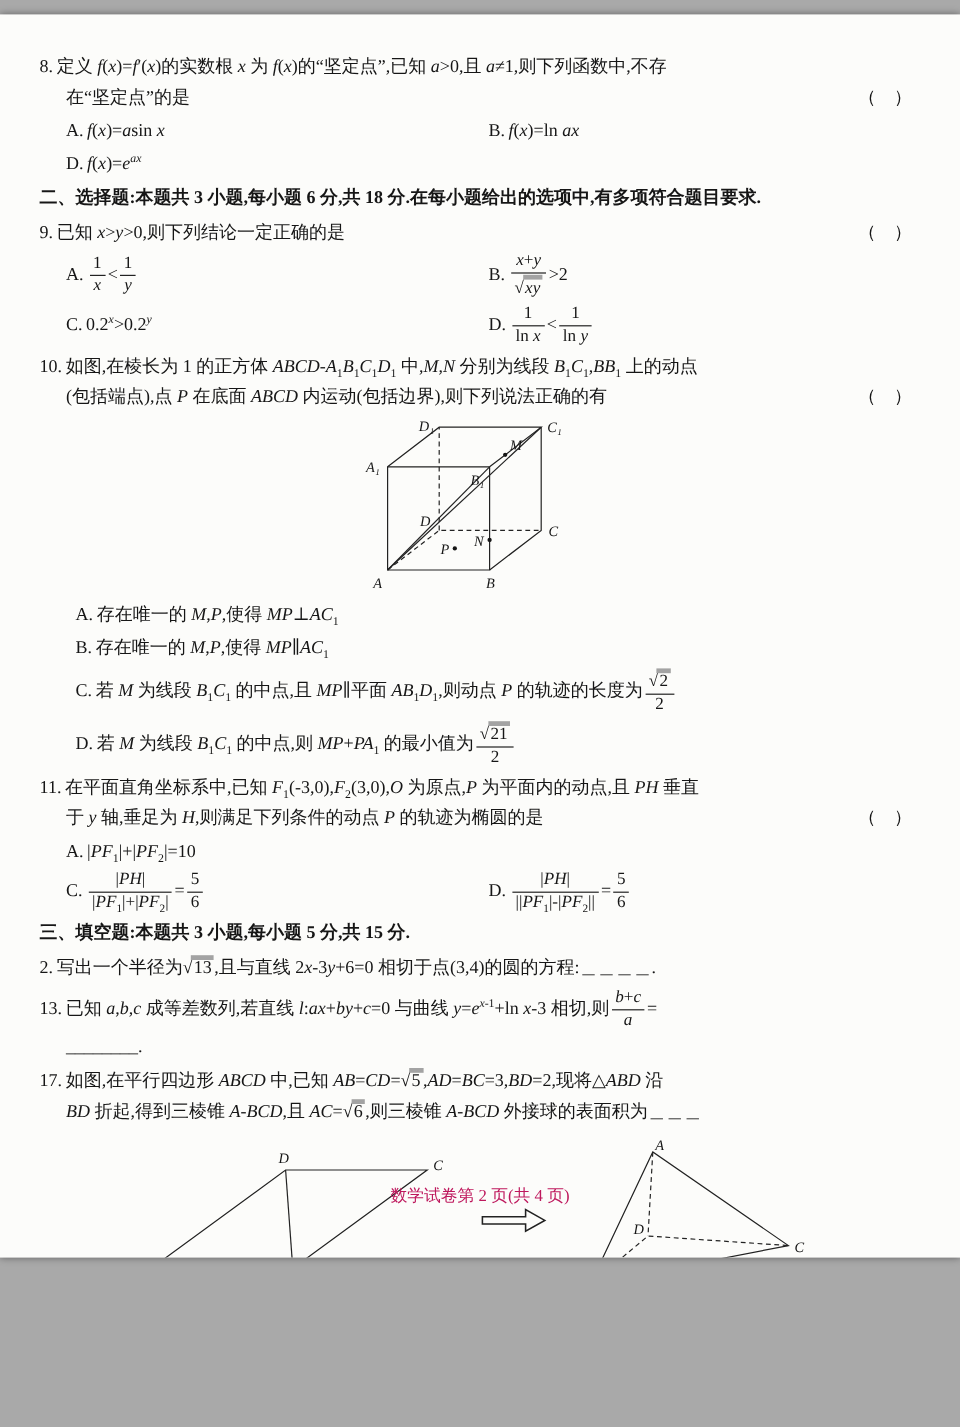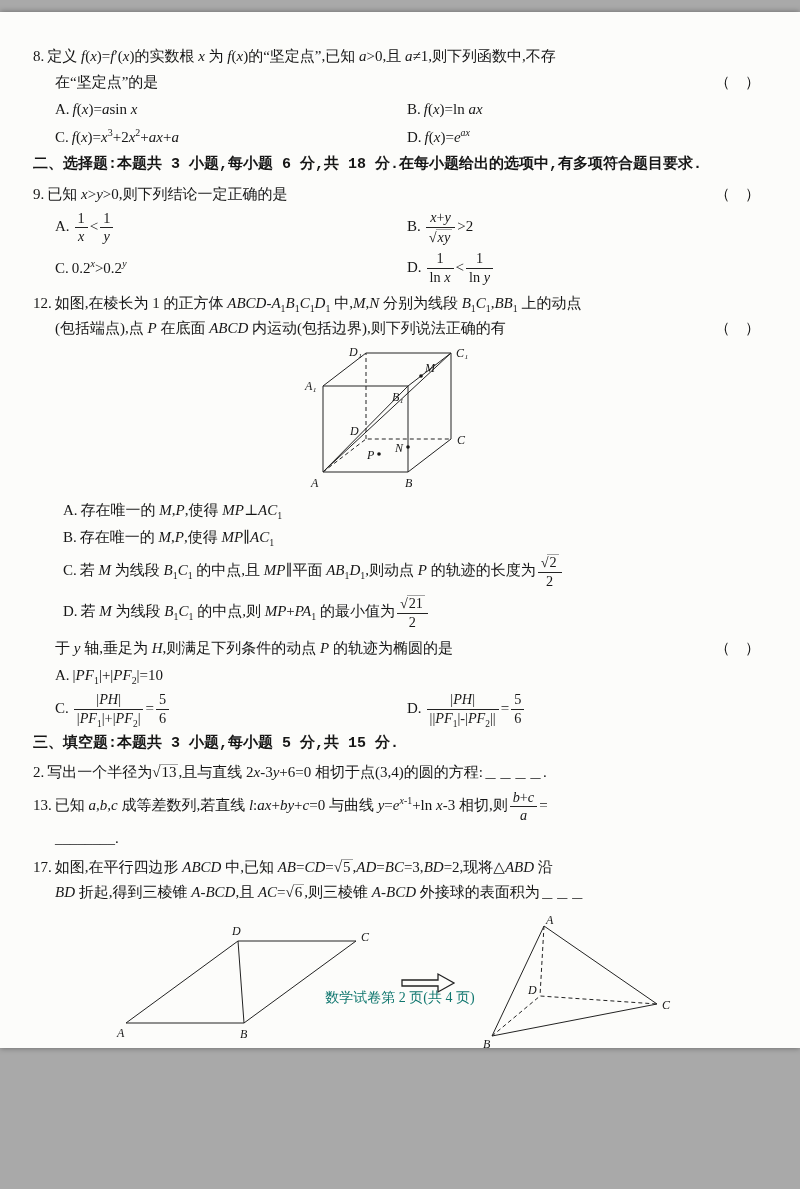--- a/index.html
+++ b/index.html
@@ -5,59 +5,58 @@
   html,body{margin:0;padding:0}
   body{background:#a9a9a9;font-family:"Liberation Serif","DejaVu Serif",serif;}
   .page{position:relative;width:800px;height:1036px;margin:12px auto;background:#fcfcfa;
         padding:30px 40px 0 33px;box-sizing:border-box;color:#161616;font-size:15px;
         line-height:1.5;overflow:hidden;box-shadow:0 0 6px rgba(0,0,0,.4)}
   .q{margin-bottom:6px}
   .ln{margin:3px 0}
   .cont{margin-left:22px}
   .justify{display:flex;justify-content:space-between;align-items:flex-start}
   .qnum{margin-right:3px}
-  .sec{font-family:Liberation Mono, monospace;font-weight:700}
+  .sec{font-family:Liberation Serif, serif;font-weight:700}
   .optrow{display:flex;margin-left:22px;margin-top:5px;align-items:center}
   .optrow .opt{width:352px}
   .optrow .opt+.opt{flex:1;width:auto}
   .optline{margin-left:30px;margin-top:5px}
   .olabel{margin-right:3px}
   .m i{font-style:italic}
   .m sup,.m sub{font-size:66%;line-height:0}
   .rm{font-style:normal}
   .frac{display:inline-block;vertical-align:middle;text-align:center;line-height:1.12;
         font-size:.95em;margin:0 2px}
   .frac .fn{display:block;border-bottom:1px solid #222;padding:0 3px 1px}
   .frac .fd{display:block;padding:1px 3px 0}
   .sqrt{display:inline-block;white-space:nowrap;line-height:1.05}
   .sqrt .rad{display:inline-block}
-  .sqrt .bod{display:inline-block;border-top:1px solid #a3a3a3;padding:0 2px;margin-left:-1px}
+  .sqrt .bod{display:inline-block;border-top:4px solid #a3a3a3;padding:0 2px;margin-left:-1px}
   .bracket{margin-left:8px;white-space:nowrap}
   .figwrap{display:flex;justify-content:center;margin:4px 0 2px}
   .figrow{display:flex;justify-content:center;align-items:center;gap:22px;margin:10px 0 0}
   svg text{font-family:"Liberation Serif","DejaVu Serif",serif;font-size:12px;font-style:italic;fill:#161616}
-  .footer{position:absolute;left:0;right:0;bottom:40px;text-align:center;font-size:14px;color:#0f766e}
+  .footer{position:absolute;left:0;right:0;bottom:40px;text-align:center;font-size:14px;color:#be185d}
 </style>
 </head>
 <body>
 
 <div class="page">
 
   <section class="q">
     <div class="ln"><span class="qnum">8.</span><span class="m">定义 <i>f</i>(<i>x</i>)=<i>f</i>′(<i>x</i>)的实数根 <i>x</i> 为 <i>f</i>(<i>x</i>)的“坚定点”,已知 <i>a</i>&gt;0,且 <i>a</i>≠1,则下列函数中,不存</span></div>
     <div class="ln cont justify">
       <span class="m">在“坚定点”的是</span>
       <span class="bracket">（　）</span>
     </div>
     <div class="optrow">
       <span class="opt"><span class="olabel">A.</span><span class="m"><i>f</i>(<i>x</i>)=<i>a</i><span class="rm">sin</span> <i>x</i></span></span>
       <span class="opt"><span class="olabel">B.</span><span class="m"><i>f</i>(<i>x</i>)=<span class="rm">ln</span> <i>ax</i></span></span>
     </div>
     <div class="optrow">
-      <span class="opt"><span class="olabel">C.</span><span class="m"><i>f</i>(<i>x</i>)=<i>x</i><sup>3</sup>+2<i>x</i><sup>2</sup>+<i>ax</i>+<i>a</i></span></span>
       <span class="opt"><span class="olabel">D.</span><span class="m"><i>f</i>(<i>x</i>)=<i>e</i><sup><i>ax</i></sup></span></span>
     </div>
   </section>
 
   <section class="q">
     <div class="ln sec">二、选择题:本题共 3 小题,每小题 6 分,共 18 分.在每小题给出的选项中,有多项符合题目要求.</div>
   </section>
 
   <section class="q">
     <div class="ln justify">
@@ -68,21 +67,21 @@
       <span class="opt"><span class="olabel">A.</span><span class="m"><span class="frac"><span class="fn">1</span><span class="fd"><i>x</i></span></span>&lt;<span class="frac"><span class="fn">1</span><span class="fd"><i>y</i></span></span></span></span>
       <span class="opt"><span class="olabel">B.</span><span class="m"><span class="frac"><span class="fn"><i>x</i>+<i>y</i></span><span class="fd"><span class="sqrt"><span class="rad">√</span><span class="bod"><i>xy</i></span></span></span></span>&gt;2</span></span>
     </div>
     <div class="optrow">
       <span class="opt"><span class="olabel">C.</span><span class="m">0.2<sup><i>x</i></sup>&gt;0.2<sup><i>y</i></sup></span></span>
       <span class="opt"><span class="olabel">D.</span><span class="m"><span class="frac"><span class="fn">1</span><span class="fd"><span class="rm">ln</span> <i>x</i></span></span>&lt;<span class="frac"><span class="fn">1</span><span class="fd"><span class="rm">ln</span> <i>y</i></span></span></span></span>
     </div>
   </section>
 
   <section class="q">
-    <div class="ln"><span class="qnum">12.</span><span class="m">如图,在棱长为 1 的正方体 <i>ABCD</i>-<i>A</i><sub>1</sub><i>B</i><sub>1</sub><i>C</i><sub>1</sub><i>D</i><sub>1</sub> 中,<i>M</i>,<i>N</i> 分别为线段 <i>B</i><sub>1</sub><i>C</i><sub>1</sub>,<i>BB</i><sub>1</sub> 上的动点</span></div>
+    <div class="ln"><span class="qnum">10.</span><span class="m">如图,在棱长为 1 的正方体 <i>ABCD</i>-<i>A</i><sub>1</sub><i>B</i><sub>1</sub><i>C</i><sub>1</sub><i>D</i><sub>1</sub> 中,<i>M</i>,<i>N</i> 分别为线段 <i>B</i><sub>1</sub><i>C</i><sub>1</sub>,<i>BB</i><sub>1</sub> 上的动点</span></div>
     <div class="ln cont justify">
       <span class="m">(包括端点),点 <i>P</i> 在底面 <i>ABCD</i> 内运动(包括边界),则下列说法正确的有</span>
       <span class="bracket">（　）</span>
     </div>
 
     <div class="figwrap">
       <svg width="195" height="150" viewBox="0 0 195 150">
         <g stroke="#222" fill="none" stroke-width="1">
           <path d="M24 128 L109 128 L109 42 L24 42 Z"></path>
           <path d="M24 42 L67 9 L152 9 L109 42"></path>
@@ -110,20 +109,21 @@
       </svg>
     </div>
 
     <div class="ln optline"><span class="olabel">A.</span><span class="m">存在唯一的 <i>M</i>,<i>P</i>,使得 <i>MP</i>⊥<i>AC</i><sub>1</sub></span></div>
     <div class="ln optline"><span class="olabel">B.</span><span class="m">存在唯一的 <i>M</i>,<i>P</i>,使得 <i>MP</i>∥<i>AC</i><sub>1</sub></span></div>
     <div class="ln optline"><span class="olabel">C.</span><span class="m">若 <i>M</i> 为线段 <i>B</i><sub>1</sub><i>C</i><sub>1</sub> 的中点,且 <i>MP</i>∥平面 <i>AB</i><sub>1</sub><i>D</i><sub>1</sub>,则动点 <i>P</i> 的轨迹的长度为<span class="frac"><span class="fn"><span class="sqrt"><span class="rad">√</span><span class="bod">2</span></span></span><span class="fd">2</span></span></span></div>
     <div class="ln optline"><span class="olabel">D.</span><span class="m">若 <i>M</i> 为线段 <i>B</i><sub>1</sub><i>C</i><sub>1</sub> 的中点,则 <i>MP</i>+<i>PA</i><sub>1</sub> 的最小值为<span class="frac"><span class="fn"><span class="sqrt"><span class="rad">√</span><span class="bod">21</span></span></span><span class="fd">2</span></span></span></div>
   </section>
 
   <section class="q">
+    <div class="ln"><span class="qnum">11.</span><span class="m">在平面直角坐标系中,已知 <i>F</i><sub>1</sub>(-3,0),<i>F</i><sub>2</sub>(3,0),<i>O</i> 为原点,<i>P</i> 为平面内的动点,且 <i>PH</i> 垂直</span></div>
     <div class="ln cont justify">
       <span class="m">于 <i>y</i> 轴,垂足为 <i>H</i>,则满足下列条件的动点 <i>P</i> 的轨迹为椭圆的是</span>
       <span class="bracket">（　）</span>
     </div>
     <div class="optrow">
       <span class="opt"><span class="olabel">A.</span><span class="m">|<i>PF</i><sub>1</sub>|+|<i>PF</i><sub>2</sub>|=10</span></span>
     </div>
     <div class="optrow">
       <span class="opt"><span class="olabel">C.</span><span class="m"><span class="frac"><span class="fn">|<i>PH</i>|</span><span class="fd">|<i>PF</i><sub>1</sub>|+|<i>PF</i><sub>2</sub>|</span></span>=<span class="frac"><span class="fn">5</span><span class="fd">6</span></span></span></span>
       <span class="opt"><span class="olabel">D.</span><span class="m"><span class="frac"><span class="fn">|<i>PH</i>|</span><span class="fd">||<i>PF</i><sub>1</sub>|-|<i>PF</i><sub>2</sub>||</span></span>=<span class="frac"><span class="fn">5</span><span class="fd">6</span></span></span></span>

